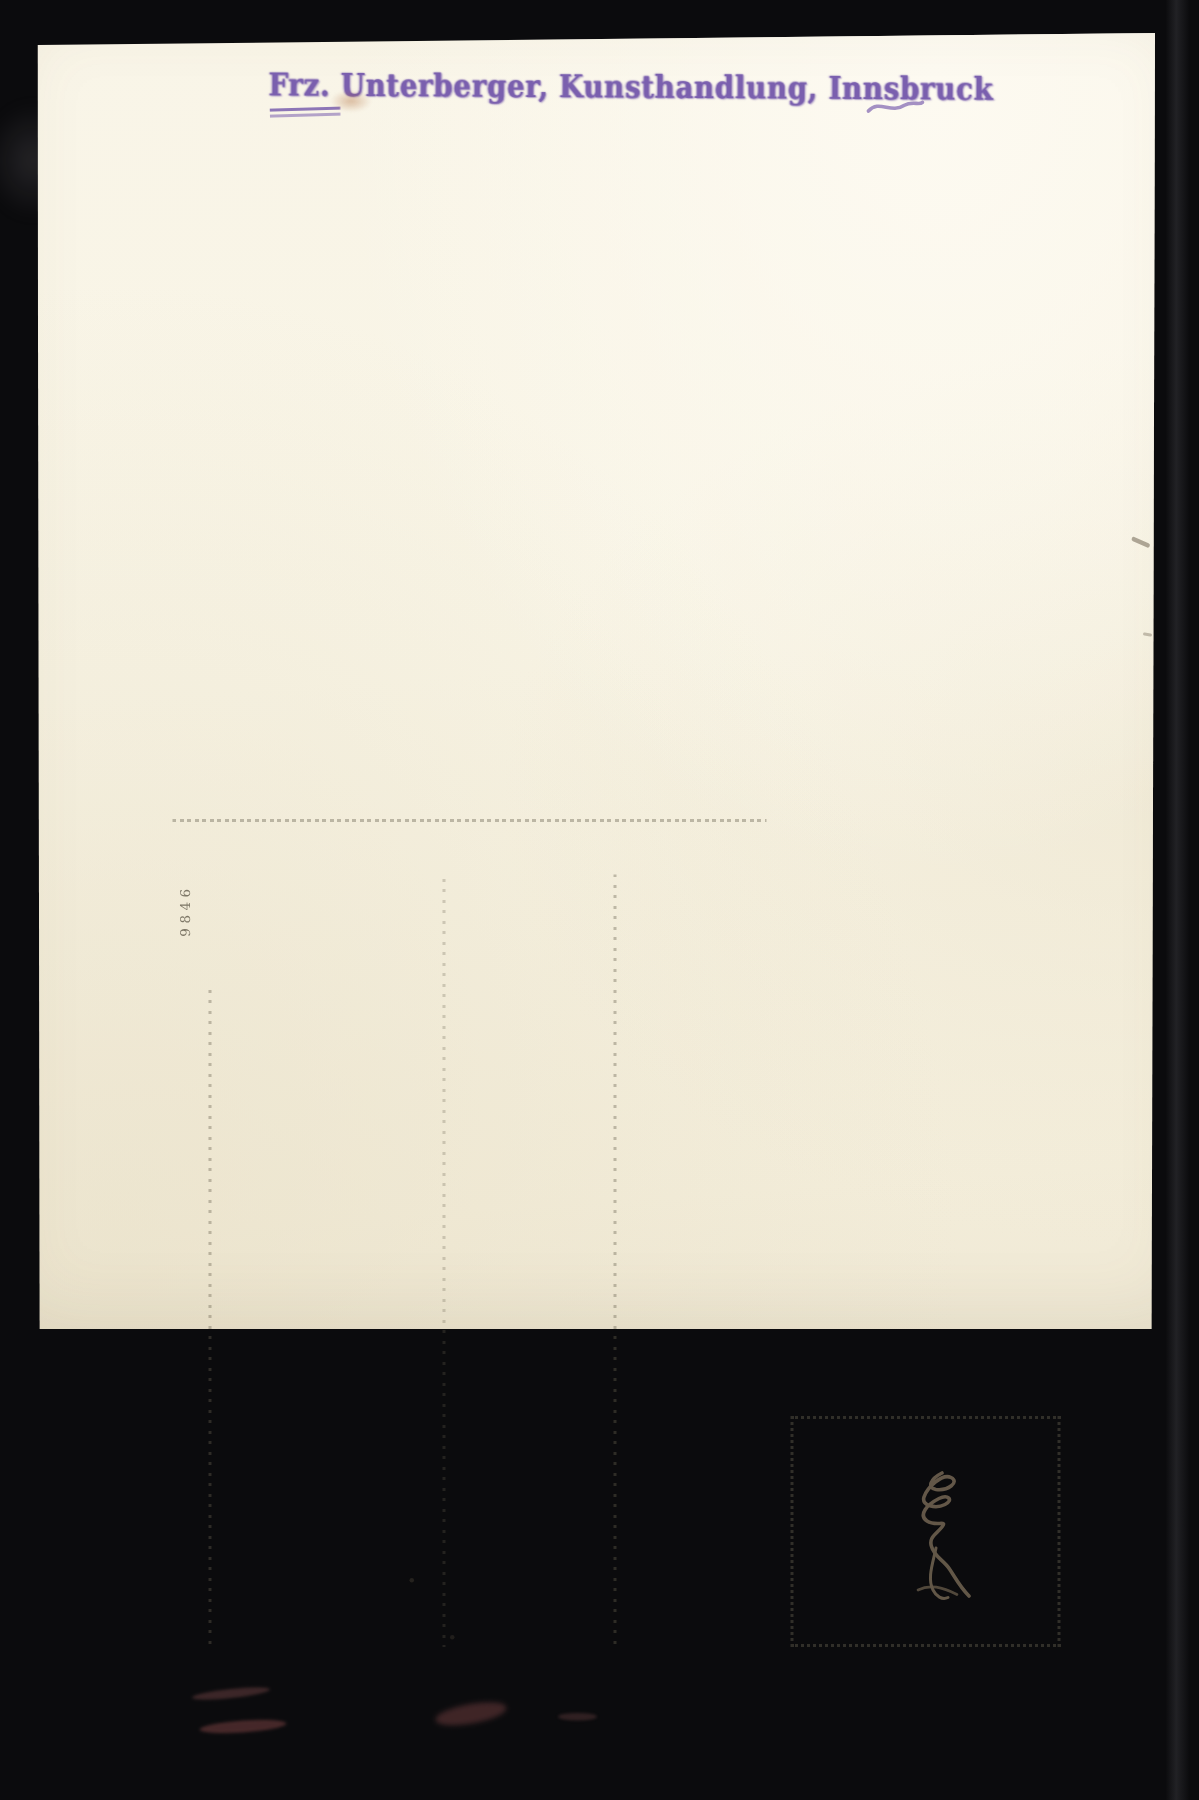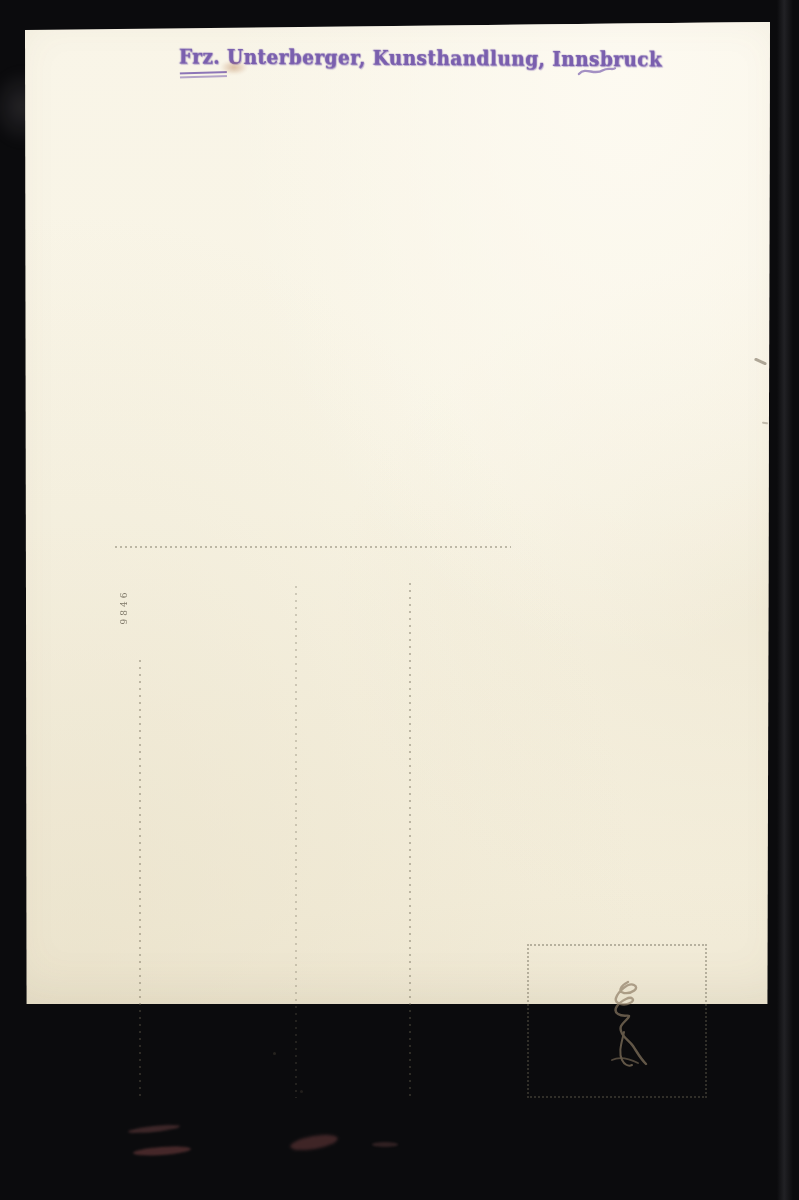--- a/index.html
+++ b/index.html
@@ -14,21 +14,21 @@
     background:linear-gradient(90deg, rgba(0,0,0,0), rgba(85,85,92,.30) 45%, rgba(0,0,0,0));
     pointer-events:none;
   }
   .backdrop-smudge{
     position:absolute;left:-10px;top:68px;width:64px;height:78px;border-radius:50%;
     background:radial-gradient(ellipse, rgba(130,125,132,.22), rgba(130,125,132,0) 70%);
     filter:blur(5px);
   }
   
   .card{
-    position:absolute;left:0;top:0;width:799px;height:1004px;
+    position:absolute;left:0;top:0;width:799px;height:886px;
     clip-path:polygon(25px 30px, 770px 22px, 767px 1172px, 27px 1178px);
     background:
       radial-gradient(ellipse at 78% 6%, #fdfaf1 0%, rgba(253,250,241,0) 45%),
       radial-gradient(ellipse at 10% 96%, rgba(230,221,196,.55) 0%, rgba(230,221,196,0) 55%),
       radial-gradient(ellipse at 96% 60%, rgba(236,228,206,.5) 0%, rgba(236,228,206,0) 40%),
       linear-gradient(176deg, #f9f5e8 0%, #f8f4e5 50%, #f3edda 88%, #efe8d4 100%);
     box-shadow:inset 0 0 55px rgba(115,100,65,.14);
   }
   
   .stamp{

